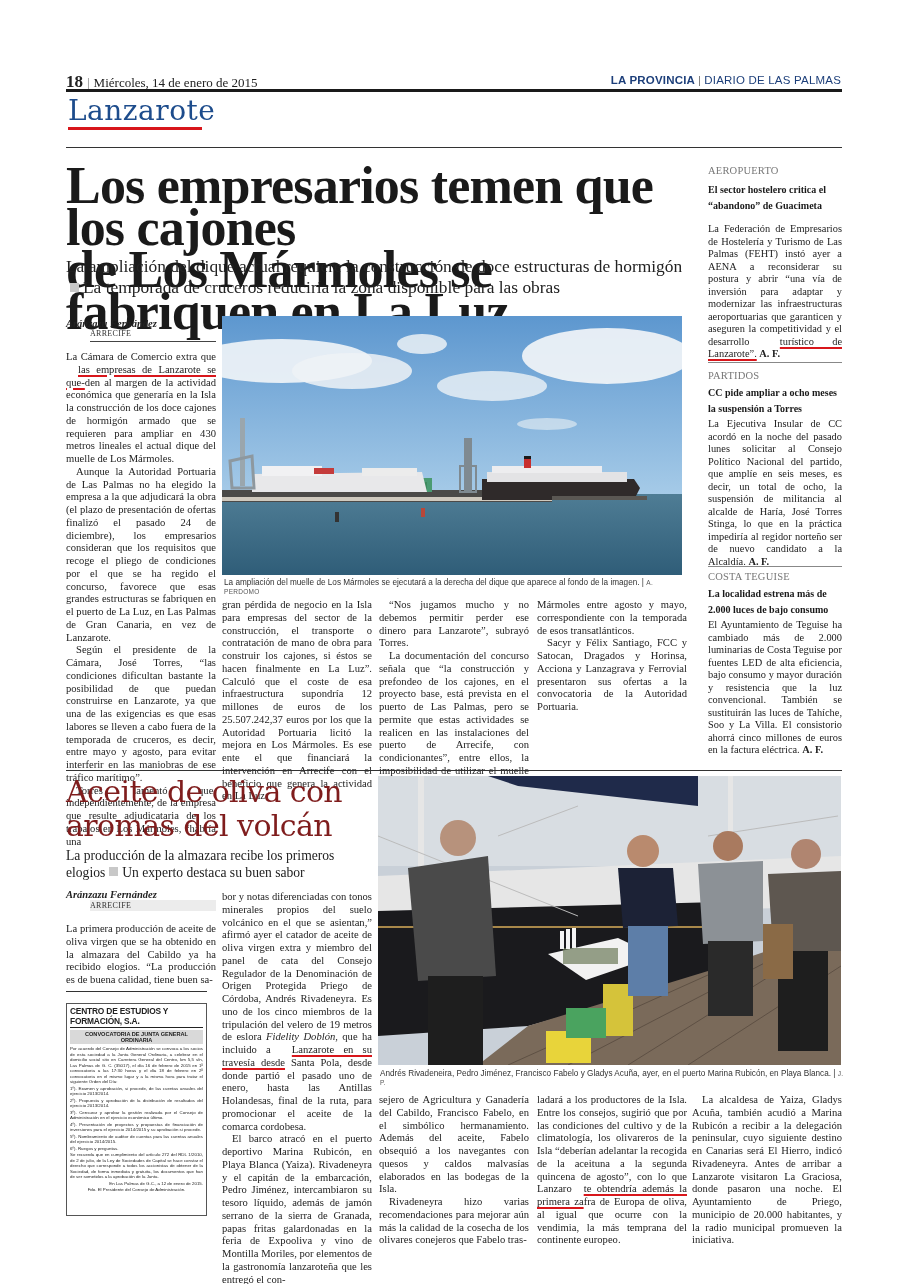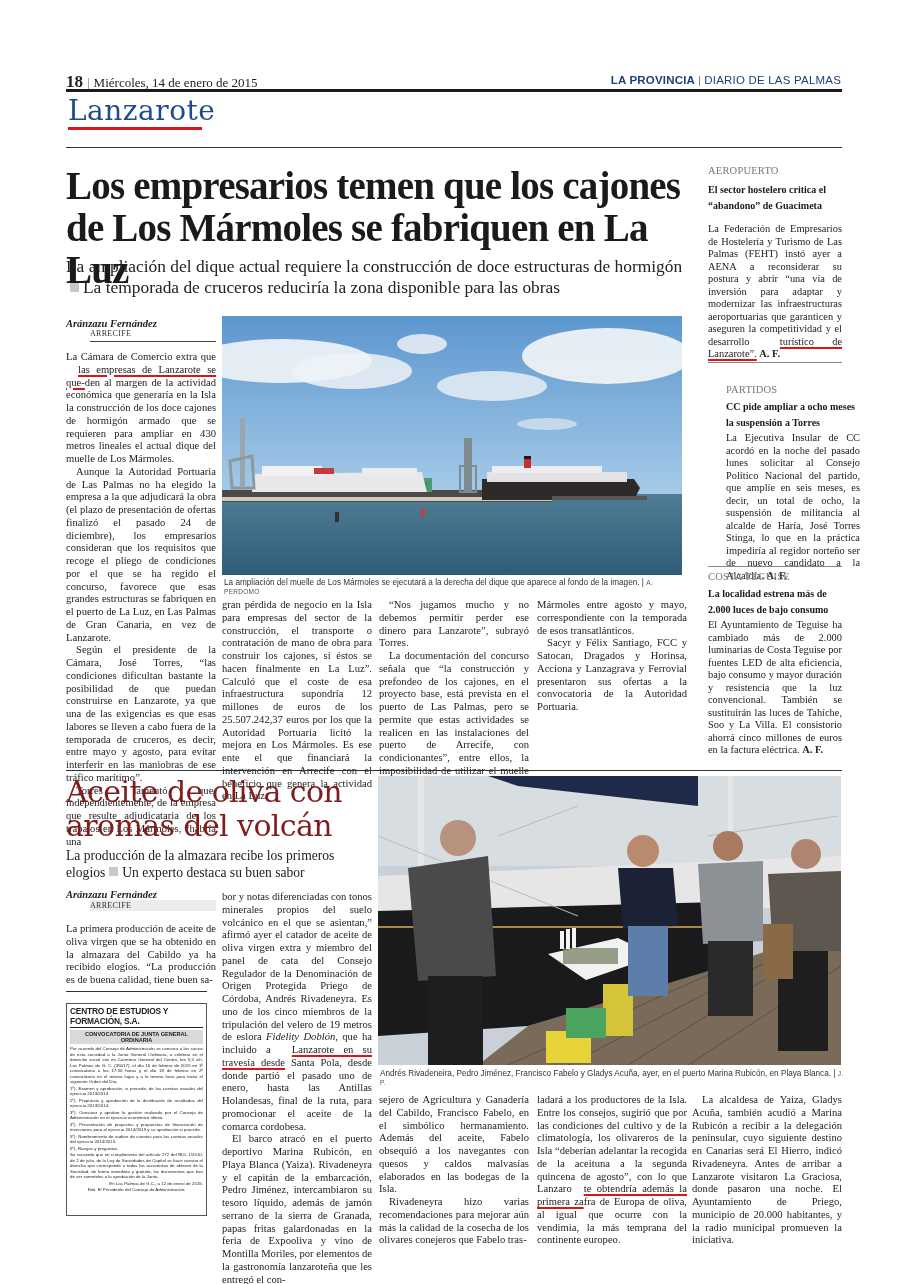--- a/index.html
+++ b/index.html
@@ -14,21 +14,21 @@
   .brand { right: 62px; top: 74px; font-size: 11.5px; font-family: Liberation Sans, sans-serif; letter-spacing: 0.2px; }
   .brand .b1 { color: #1d3f7a; font-weight: bold; }
   .brand .sep { color: #777; margin: 0 3px; }
   .brand .b2 { color: #1d3f7a; }
   .topline { left: 66px; top: 89px; width: 776px; height: 3px; background: #1a1a1a; }
   .section { left: 68px; top: 94px; font-size: 28px; color: #1d4c8c; font-family: "DejaVu Serif", serif; letter-spacing: 0.5px; }
   .section-ul { left: 68px; top: 127px; width: 134px; height: 3px; background: #d8161b; }
   .rule2 { left: 66px; top: 147px; width: 776px; height: 1px; background: #333; }
 
   
-  .headline { left: 66px; top: 165px; width: 630px; font-size: 39px; line-height: 42px; font-weight: bold; font-family: "Liberation Serif", serif; color: #1a1a1a; letter-spacing: -0.8px; }
+  .headline { left: 66px; top: 165px; width: 630px; font-size: 52px; line-height: 42px; font-weight: bold; font-family: "Liberation Serif", serif; color: #1a1a1a; letter-spacing: -0.8px; }
   .subhead { left: 66px; top: 256px; width: 630px; font-size: 17.4px; line-height: 21px; font-family: "Liberation Serif", serif; color: #222; }
   .sq { display: inline-block; width: 9px; height: 9px; background: #c8c8c8; margin: 0 4px; vertical-align: 1px; }
 
   
   .byline-name { font-size: 10.5px; font-weight: bold; font-style: italic; font-family: "Liberation Serif", serif; color: #222; }
   .byline-loc { font-size: 8px; font-family: "Liberation Serif", serif; color: #333; letter-spacing: 0.3px; margin-left: 24px; }
   .byline-box { border-bottom: 1px solid #444; padding-bottom: 3px; }
 
   .body { font-size: 10.6px; line-height: 12.75px; font-family: "Liberation Serif", serif; color: #222; text-align: justify; hyphens: auto; }
   .body p { text-indent: 10px; }
@@ -166,21 +166,21 @@
   <p>Sacyr y Félix Santiago, FCC y Satocan, Dragados y Horinsa, Acciona y Lanzagrava y Ferrovial presentaron sus ofertas a la convocatoria de la Autoridad Portuaria.</p>
 </div>
 
 <div class="abs" style="left:708px; top:165px; width:134px;">
   <div class="kicker">AEROPUERTO</div>
   <div class="side-head" style="margin-top:6px;">El sector hostelero critica el “abandono” de Guacimeta</div>
   <div class="side-body" style="margin-top:10px;"><span>La Federación de Empresarios de Hostelería y Turismo de Las Palmas (FEHT) instó ayer a AENA a reconsiderar su postura y abrir “una vía de inversión para adaptar y modernizar las infraestructuras aeroportuarias que garanticen y aseguren la competitividad y el desarrollo </span><span class="hl">turístico de Lanzarote”.</span> <span class="sig">A. F.</span></div>
 </div>
 <div class="abs side-rule" style="top:362px;"></div>
 
-<div class="abs" style="left:726px; top:370px; width:134px;margin-top:14px;">
+<div class="abs" style="left:708px; top:370px; width:134px;">
   <div class="kicker">PARTIDOS</div>
   <div class="side-head" style="margin-top:4px;">CC pide ampliar a ocho meses la suspensión a Torres</div>
   <div class="side-body" style="margin-top:2px;"><span>La Ejecutiva Insular de CC acordó en la noche del pasado lunes solicitar al Consejo Político Nacional del partido, que amplíe en seis meses, es decir, un total de ocho, la suspensión de militancia al alcalde de Haría, José Torres Stinga, lo que en la práctica impediría al regidor norteño ser de nuevo candidato a la Alcaldía.</span> <span class="sig">A. F.</span></div>
 </div>
 <div class="abs side-rule" style="top:566px;"></div>
 
 <div class="abs" style="left:708px; top:571px; width:134px;">
   <div class="kicker">COSTA TEGUISE</div>
   <div class="side-head" style="margin-top:4px;">La localidad estrena más de 2.000 luces de bajo consumo</div>
   <div class="side-body" style="margin-top:2px;"><span>El Ayuntamiento de Teguise ha cambiado más de 2.000 luminarias de Costa Teguise por fuentes LED de alta eficiencia, bajo consumo y mayor duración y resistencia que la luz convencional. También se sustituirán las luces de Tahíche, Soo y La Villa. El consistorio ahorrá cinco millones de euros en la factura eléctrica.</span> <span class="sig">A. F.</span></div>

